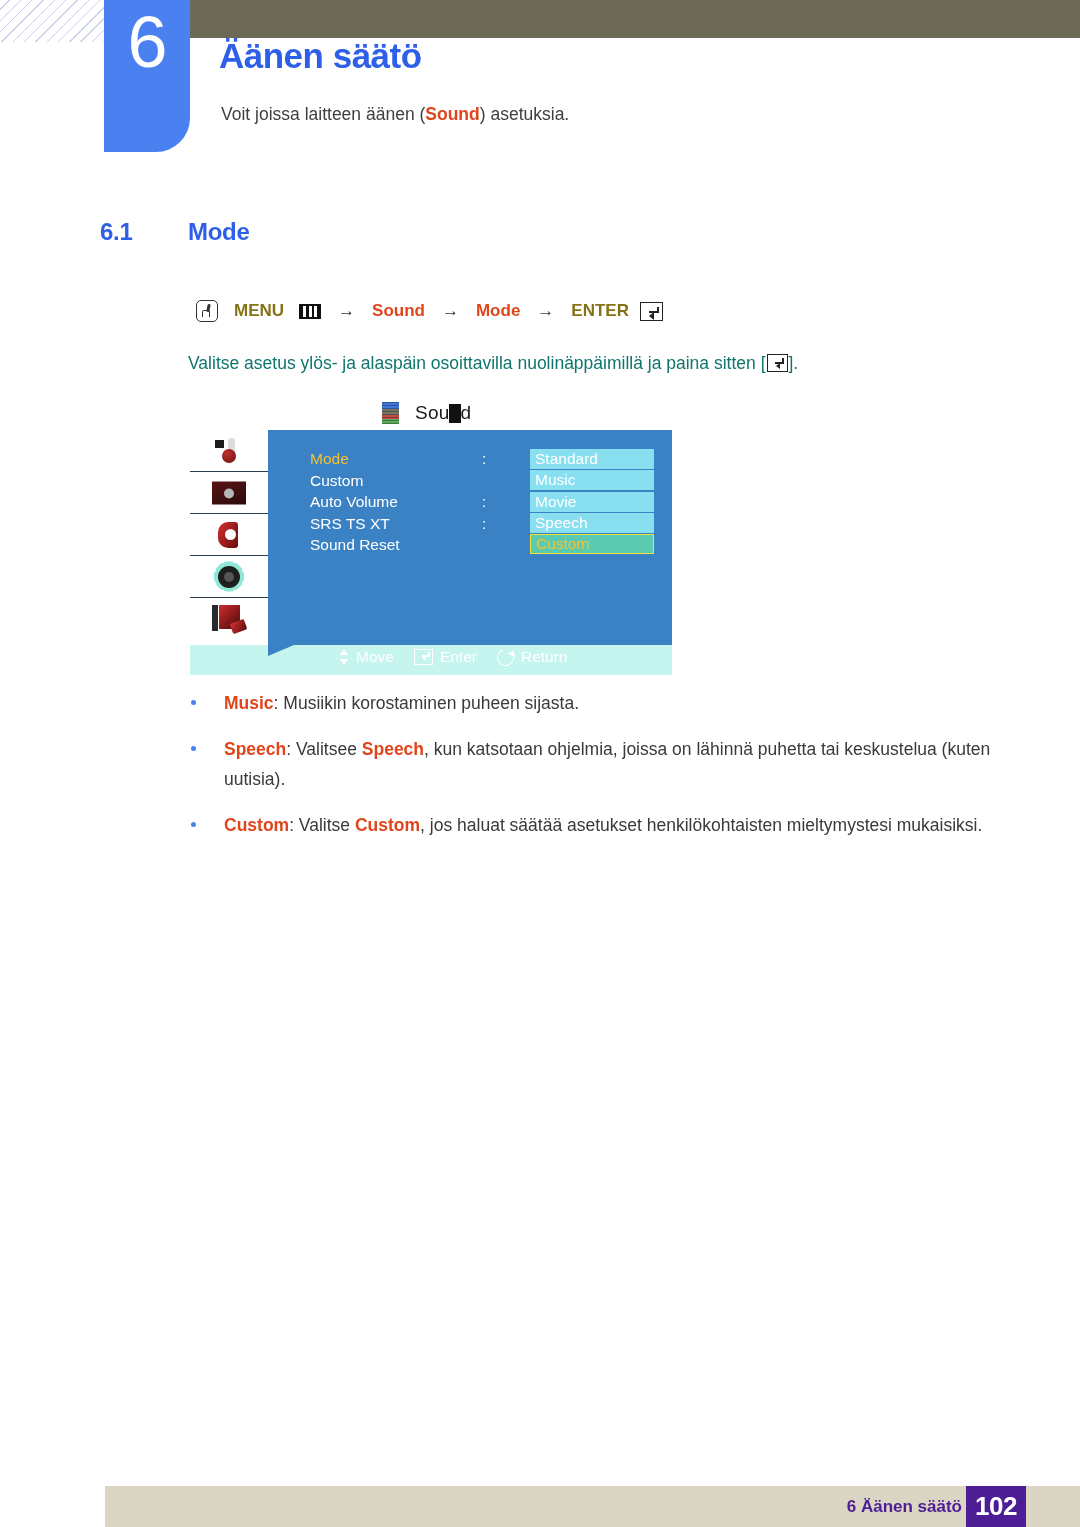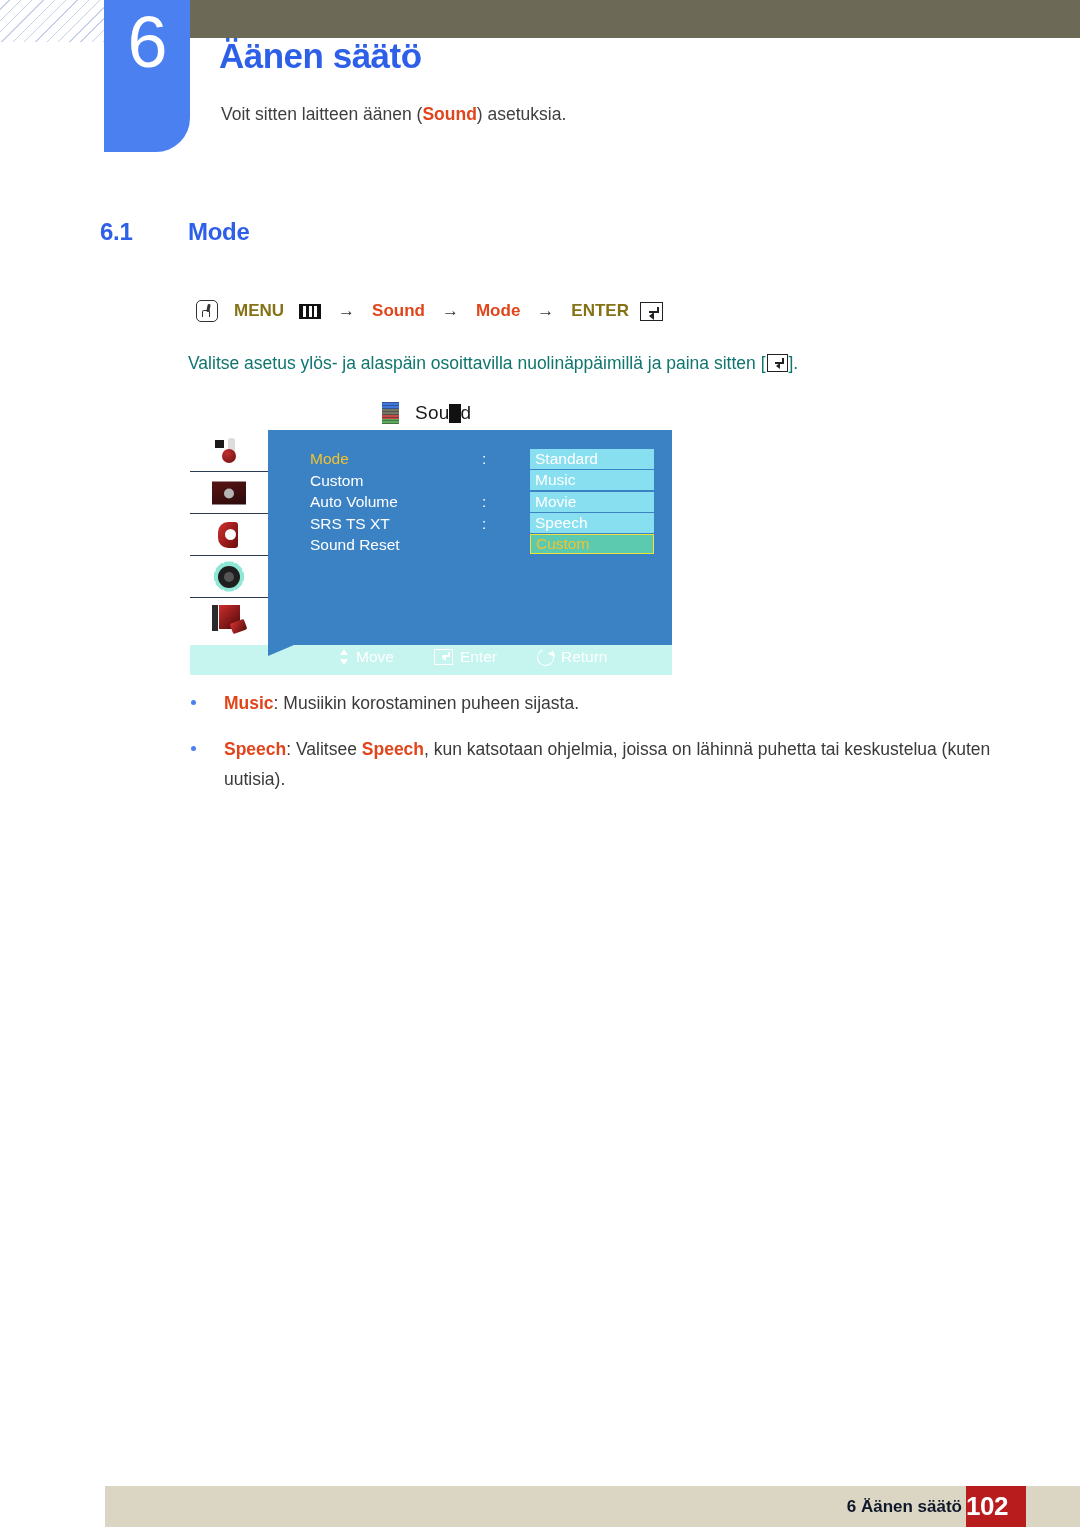--- a/index.html
+++ b/index.html
@@ -330,21 +330,21 @@
     left: 78px; top: 0;
     width: 0; height: 0;
     border-top: 11px solid #3b82c4;
     border-right: 26px solid transparent;
   }
   .osd-footbar .items {
     position: absolute;
     left: 150px; top: 3px;
     display: flex;
     align-items: center;
-    gap: 40px;
+    gap: 20px;
     color: #ffffff;
     font-size: 15.5px;
   }
   .osd-footbar .it { display: flex; align-items: center; gap: 7px; }
   .mv-glyph { width: 9px; height: 16px; position: relative; }
   .mv-glyph::before { content: ""; position: absolute; left: 0; top: 0; border-left: 4.5px solid transparent; border-right: 4.5px solid transparent; border-bottom: 6px solid #fff; }
   .mv-glyph::after { content: ""; position: absolute; left: 0; bottom: 0; border-left: 4.5px solid transparent; border-right: 4.5px solid transparent; border-top: 6px solid #fff; }
   .en-glyph { width: 17px; height: 14px; border: 1.6px solid #fff; position: relative; }
   .en-glyph::before { content: ""; position: absolute; right: 2px; top: 2px; width: 6px; height: 3px; border-right: 2px solid #fff; border-bottom: 2px solid #fff; }
   .en-glyph::after { content: ""; position: absolute; right: 6px; top: 5px; border-top: 3px solid transparent; border-bottom: 3px solid transparent; border-right: 4px solid #fff; }
@@ -378,50 +378,50 @@
     position: absolute;
     left: 105px; top: 1486px;
     width: 975px; height: 41px;
     background: #dbd6c3;
   }
   .footer-label {
     position: absolute;
     right: 118px; top: 11px;
     font-size: 17px;
     font-weight: bold;
-    color: #0f172a;
+    color: #4c1d95;
     white-space: nowrap;
   }
   .footer-page {
     position: absolute;
     left: 861px; top: 0;
     width: 60px; height: 41px;
-    background: #b91c1c;
+    background: #4c1d95;
     color: #ffffff;
     font-size: 26px;
     font-weight: bold;
     line-height: 41px;
-    text-align: left;
+    text-align: center;
     letter-spacing: -.5px;
   }
 </style>
 </head>
 <body>
 
 <div class="hatch"></div>
 <div class="olive-bar"></div>
 
 <div class="chapter-badge">
   <div class="num">6</div>
 </div>
 
 <div class="chapter-title">Äänen säätö</div>
 
 <div class="chapter-desc">
-  <span>Voit sitten laitteen äänen (</span><span class="kw-red">Sound</span><span>) asetuksia.</span>
+  <span>Voit joissa laitteen äänen (</span><span class="kw-red">Sound</span><span>) asetuksia.</span>
 </div>
 
 <div class="sec-head">
   <span class="sec-num">6.1</span><span>Mode</span>
 </div>
 
 <div class="nav-path">
   <span class="btn-icon"></span>
   <span class="kw-olive">MENU</span>
   <span class="menu-glyph">
@@ -546,18 +546,22 @@
     <span class="dot"></span>
     <span class="kw-red">Music</span><span>: Musiikin korostaminen puheen sijasta.</span>
   </div>
 
 
   <div class="bullet">
     <span class="dot"></span>
     <span class="kw-red">Speech</span><span>: Valitsee </span><span class="kw-red">Speech</span><span>, kun katsotaan ohjelmia, joissa on lähinnä puhetta tai keskustelua (kuten uutisia).</span>
   </div>
 
+  <div class="bullet">
+    <span class="dot"></span>
+    <span class="kw-red">Custom</span><span>: Valitse </span><span class="kw-red">Custom</span><span>, jos haluat säätää asetukset henkilökohtaisten mieltymystesi mukaisiksi.</span>
+  </div>
 </div>
 
 <div class="footer-bar">
   <div class="footer-label">6 Äänen säätö</div>
   <div class="footer-page">102</div>
 </div>
 
 </body></html>

